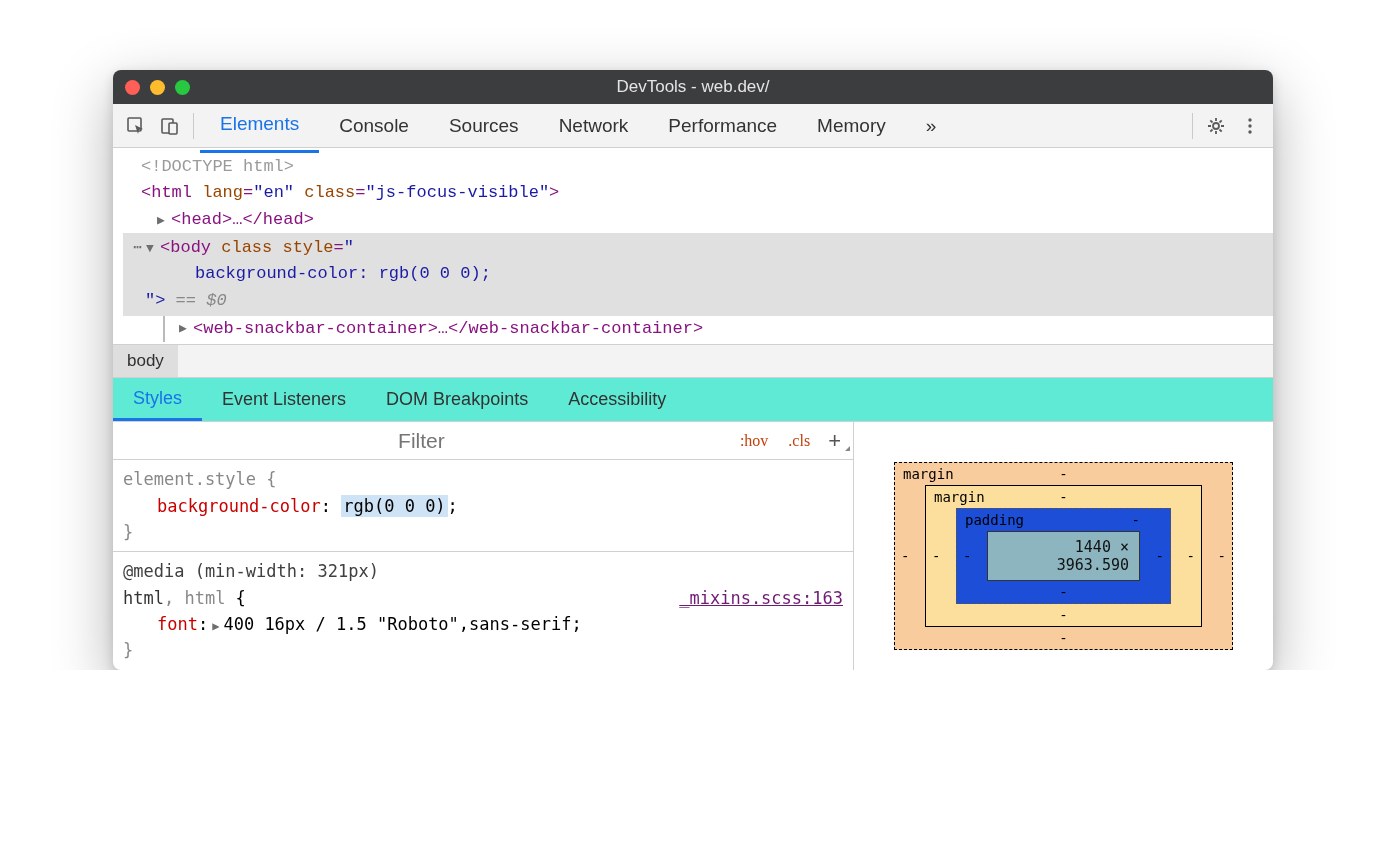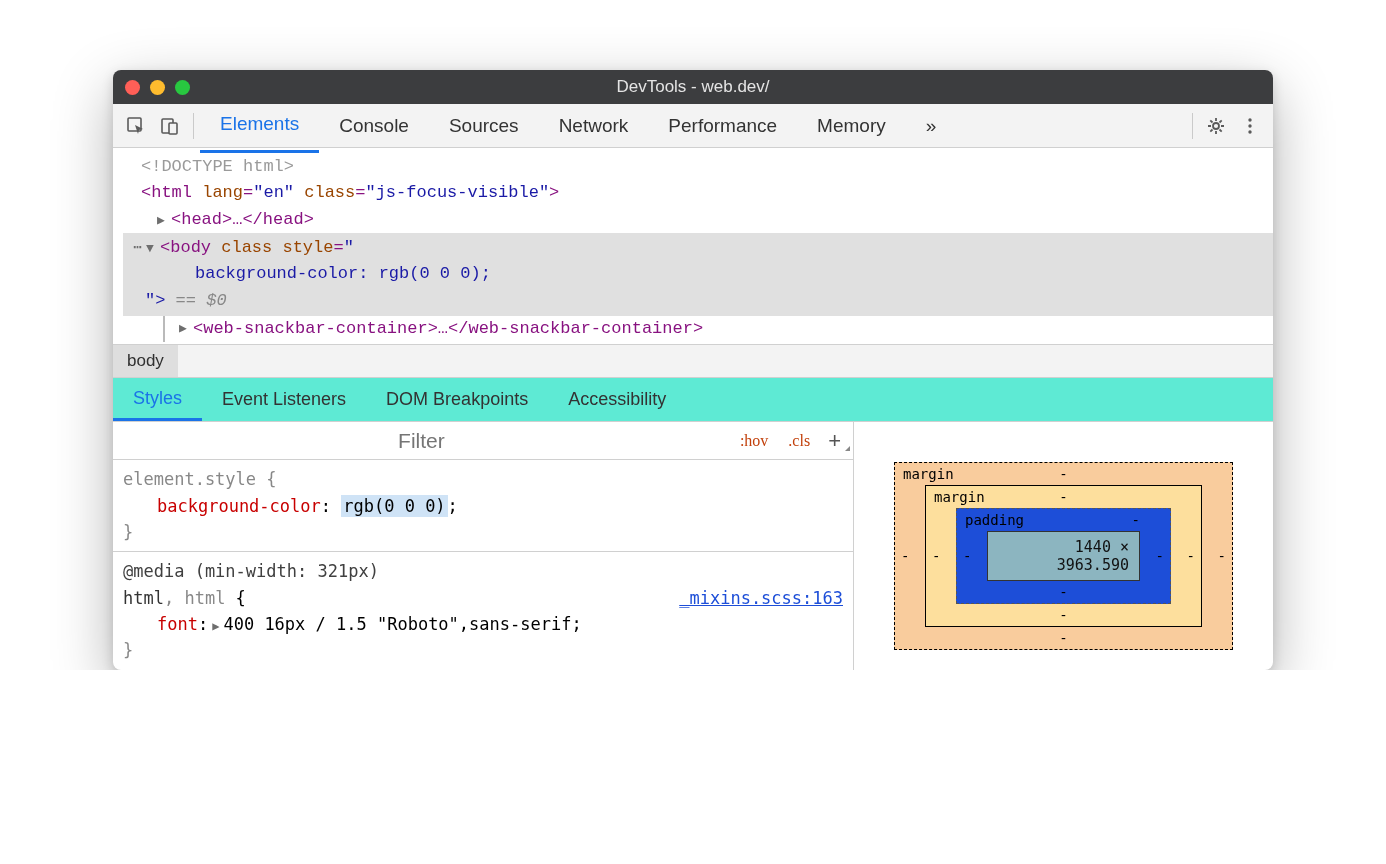--- a/index.html
+++ b/index.html
@@ -167,21 +167,21 @@
 .style-section {
   font-family: Menlo, Monaco, Consolas, monospace;
   font-size: 17px;
   line-height: 1.55;
   padding: 6px 10px;
   border-bottom: 1px solid #d0d0d0;
 }
 .sel-text { color: #888; }
 .prop-name { color: #c80000; }
 .prop-value-hl { background: #cfe3f6; padding: 1px 2px; }
-.src-link { float: right; color: #1d4ed8; text-decoration: underline; text-align: right; }
+.src-link { float: right; color: #701a75; text-decoration: underline; text-align: right; }
 .media { color: #404040; }
 .selector2 { color: #888; }
 .selector2 .strong { color:#333; }
 .expand-tri { color:#6e6e6e; font-size:12px; padding:0 4px;}
 .box-model-pane {
   width: 420px;
   border-left: 1px solid #d0d0d0;
   padding: 40px 40px 0 40px;
   display: flex;
   justify-content: center;

